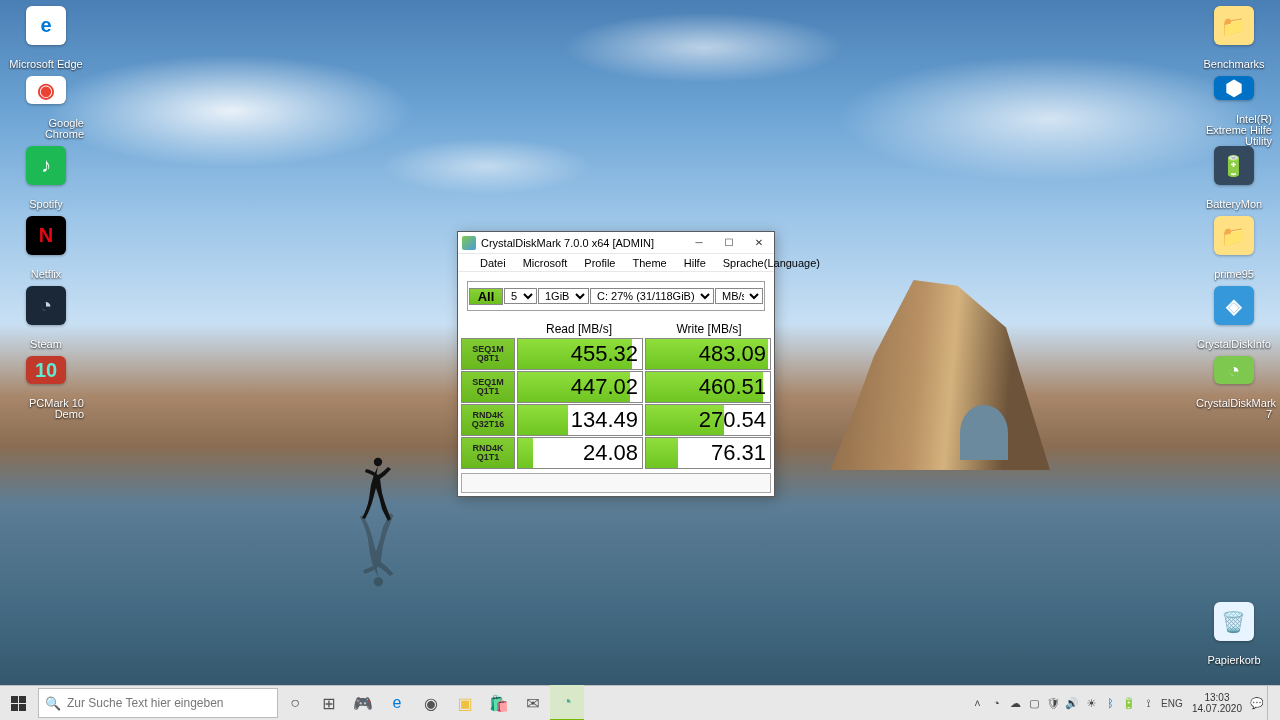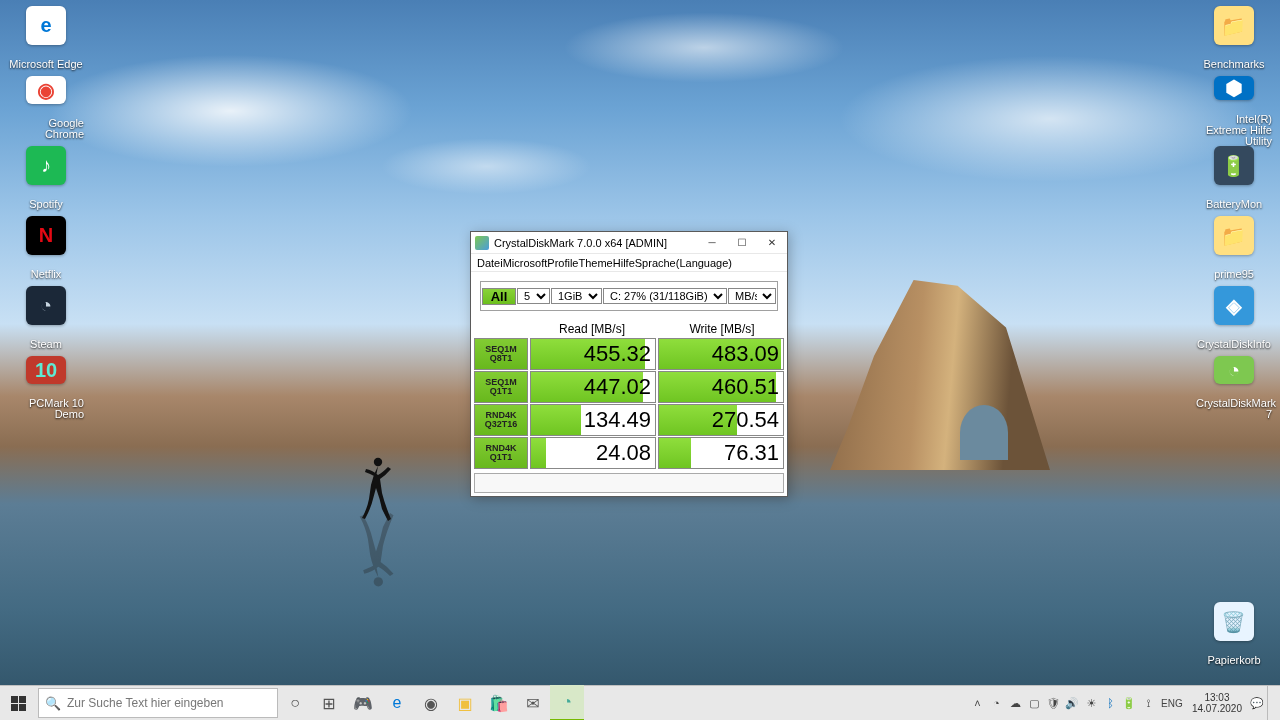--- a/index.html
+++ b/index.html
@@ -9,26 +9,26 @@
 .arch{position:absolute;left:960px;top:405px;width:48px;height:55px;background:#6b8a9e;border-radius:50% 50% 0 0}
 .runner{position:absolute;left:358px;top:455px;width:36px;height:70px;pointer-events:none}
 .runner svg{width:100%;height:100%}
 .reflection{position:absolute;left:355px;top:530px;width:42px;height:60px;transform:scaleY(-1);opacity:.32}
 .desktop-icons{position:absolute;left:8px;top:4px}
 .desktop-icons-right{position:absolute;right:8px;top:4px}
 .dicon{width:76px;height:64px;display:flex;flex-direction:column;align-items:center;justify-content:flex-start;margin-bottom:4px;cursor:pointer;padding-top:2px}
 .dicon .ic{width:40px;height:40px;border-radius:6px;display:flex;align-items:center;justify-content:center;font-size:20px;color:#fff;box-shadow:0 1px 3px rgba(0,0,0,.3)}
 .dicon span{color:#fff;font-size:11px;text-align:right;text-shadow:0 1px 2px rgba(0,0,0,.9);line-height:11px;margin-top:14px;max-width:76px}
 
-.window{position:absolute;left:470px;top:231px;width:316px;background:#fff;border:1px solid #5a5a5a;box-shadow:2px 2px 12px rgba(0,0,0,.25)}
+.window{position:absolute;left:457px;top:231px;width:316px;background:#fff;border:1px solid #5a5a5a;box-shadow:2px 2px 12px rgba(0,0,0,.25)}
 .titlebar{height:21px;display:flex;align-items:center;background:#fff;border-bottom:1px solid #e8e8e8;padding-left:4px}
 .titlebar .app-icon{width:14px;height:14px;background:linear-gradient(135deg,#7ec850 0%,#4a9cdc 100%);border-radius:2px;margin-right:5px}
 .titlebar .title{flex:1;font-size:11px}
 .winbtn{width:30px;height:21px;display:flex;align-items:center;justify-content:center;font-size:10px;color:#333}
-.menubar{height:17px;display:flex;align-items:center;gap:0;padding:0 6px;font-size:11px;border-bottom:1px solid #e8e8e8}
+.menubar{height:17px;display:flex;align-items:center;gap:17px;padding:0 22px;font-size:11px;border-bottom:1px solid #e8e8e8}
 .menubar span{cursor:default}
 .controls{display:flex;align-items:center;height:28px;border:1px solid #a0a0a0;margin:9px}
 .btn-all{width:50px;background:linear-gradient(to bottom,#89d238,#6cbf1e);border:1px solid #888;display:flex;align-items:center;justify-content:center;font-weight:bold;font-size:13px;margin:1px}
 .sel{border:1px solid #888;font-size:11px;background:#fff;margin:1px 1px 1px 0;padding:0 2px}
 .sel.count{width:38px}
 .sel.size{width:56px}
 .sel.drive{flex:1}
 .sel.unit{width:48px}
 .headers{display:flex;height:18px;align-items:center;font-weight:normal;font-size:12px}
 .headers .spacer{width:56px}

